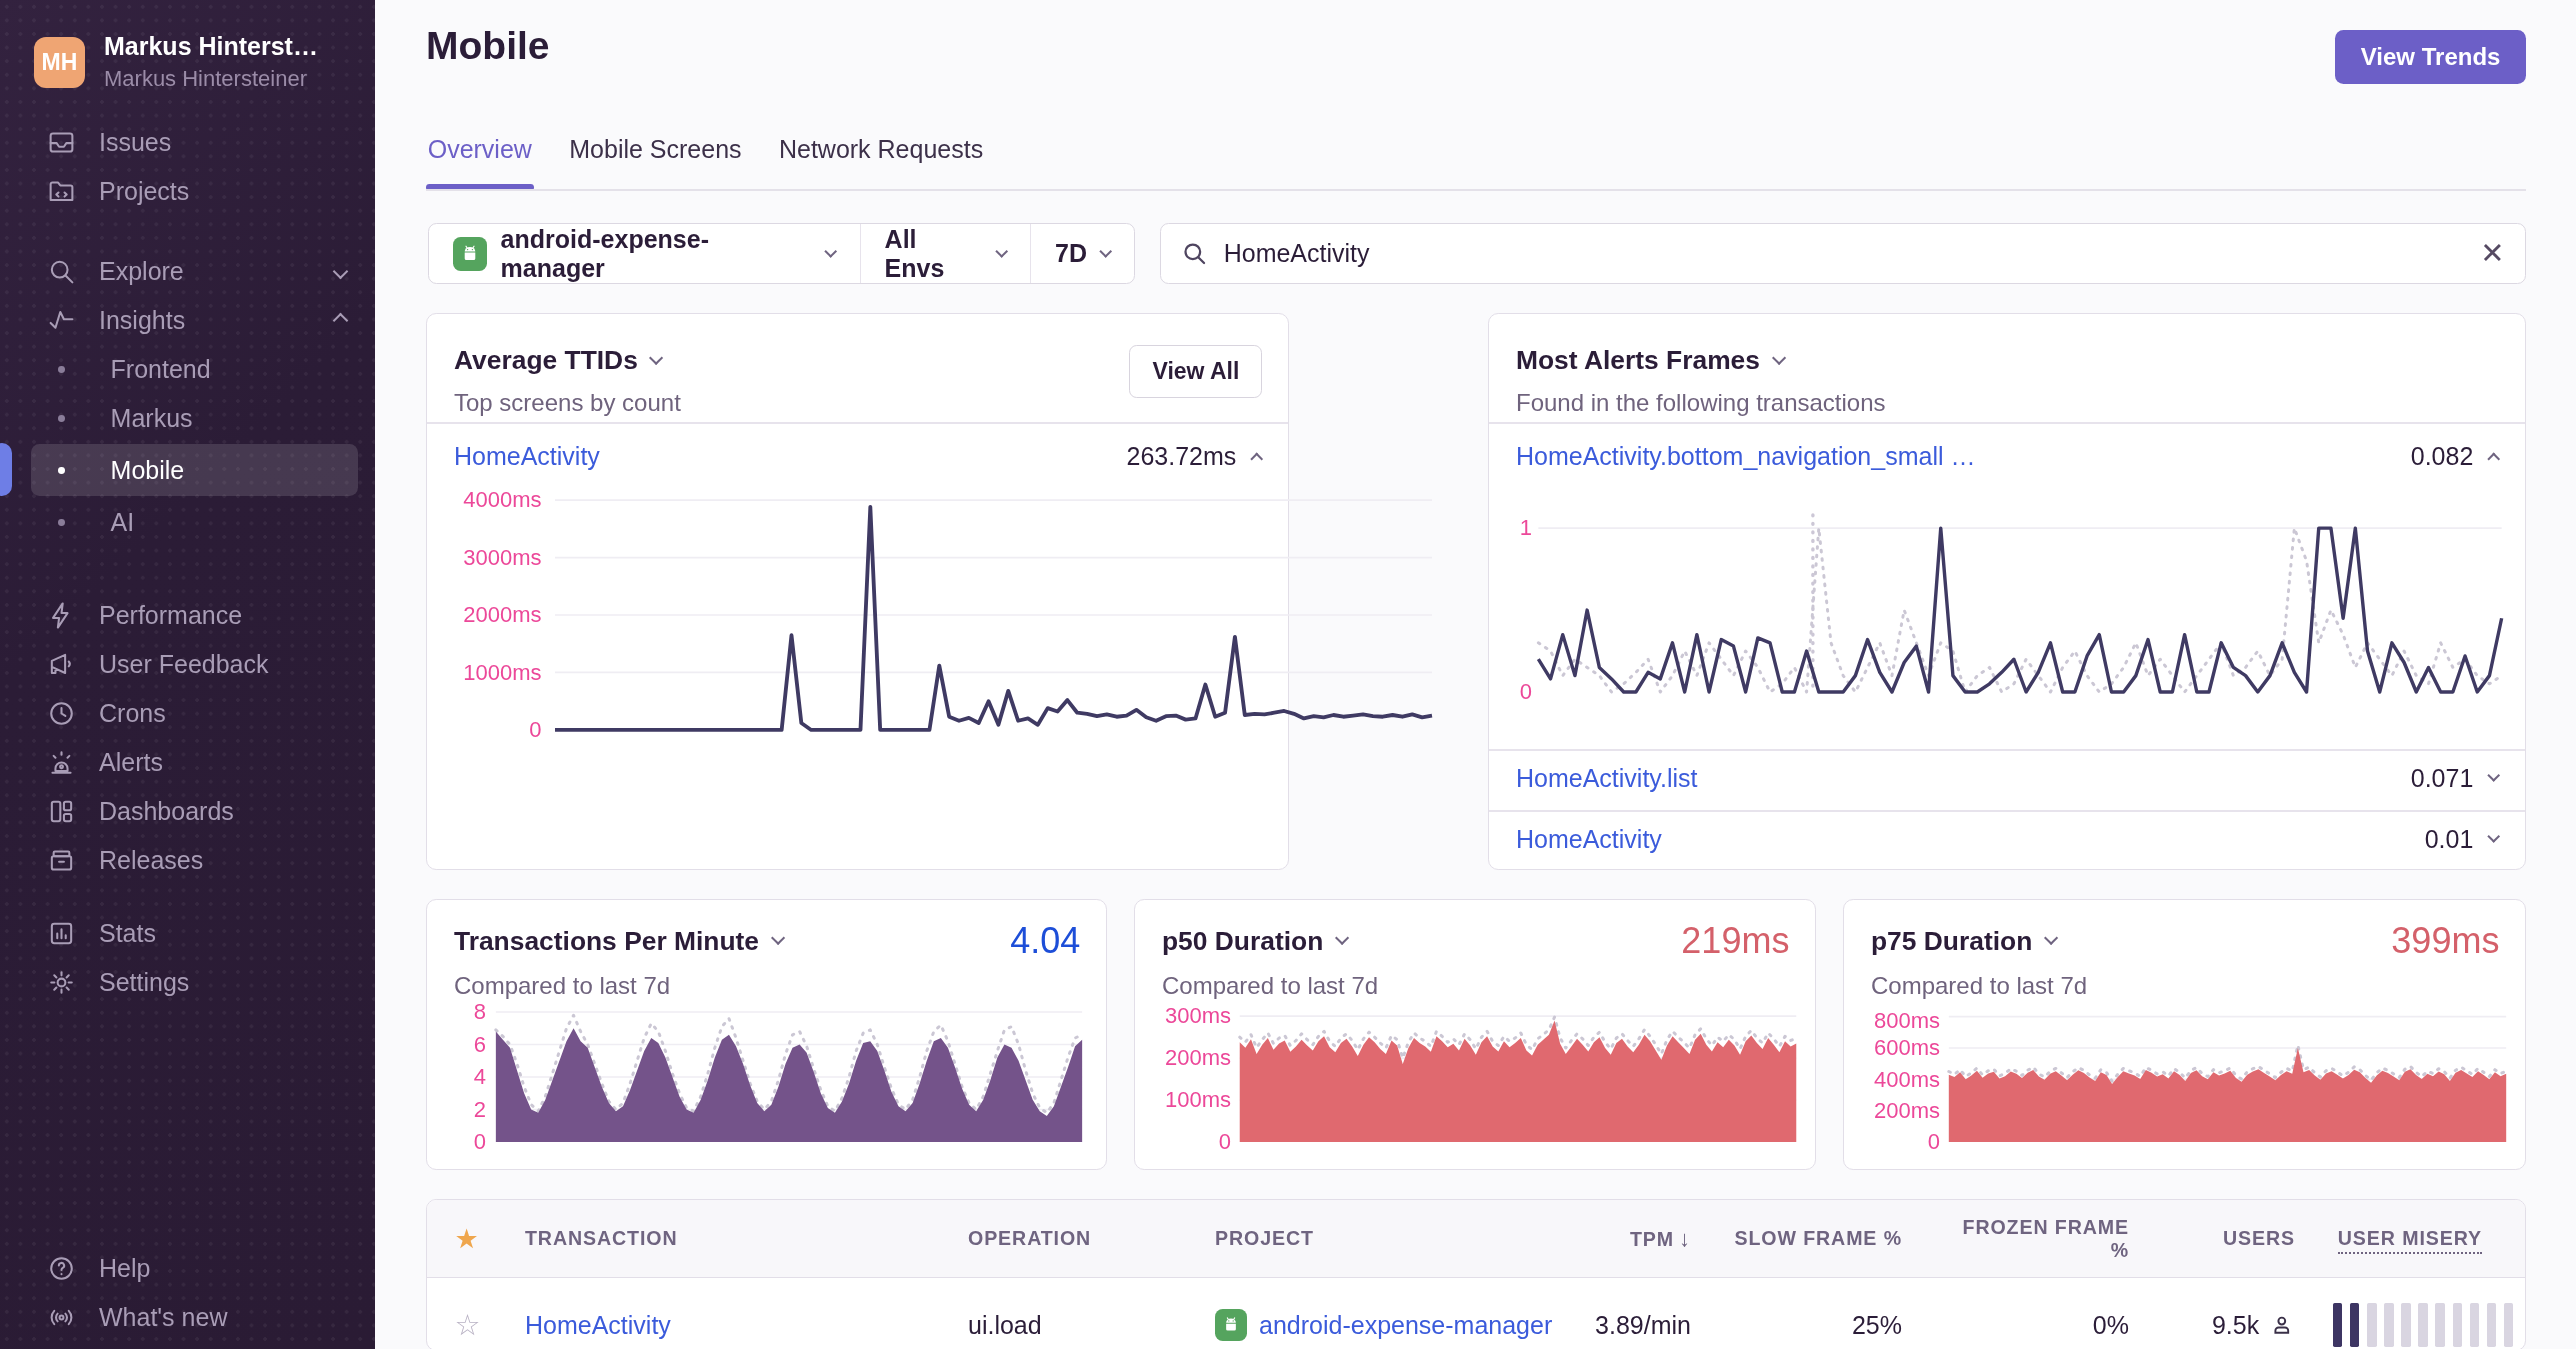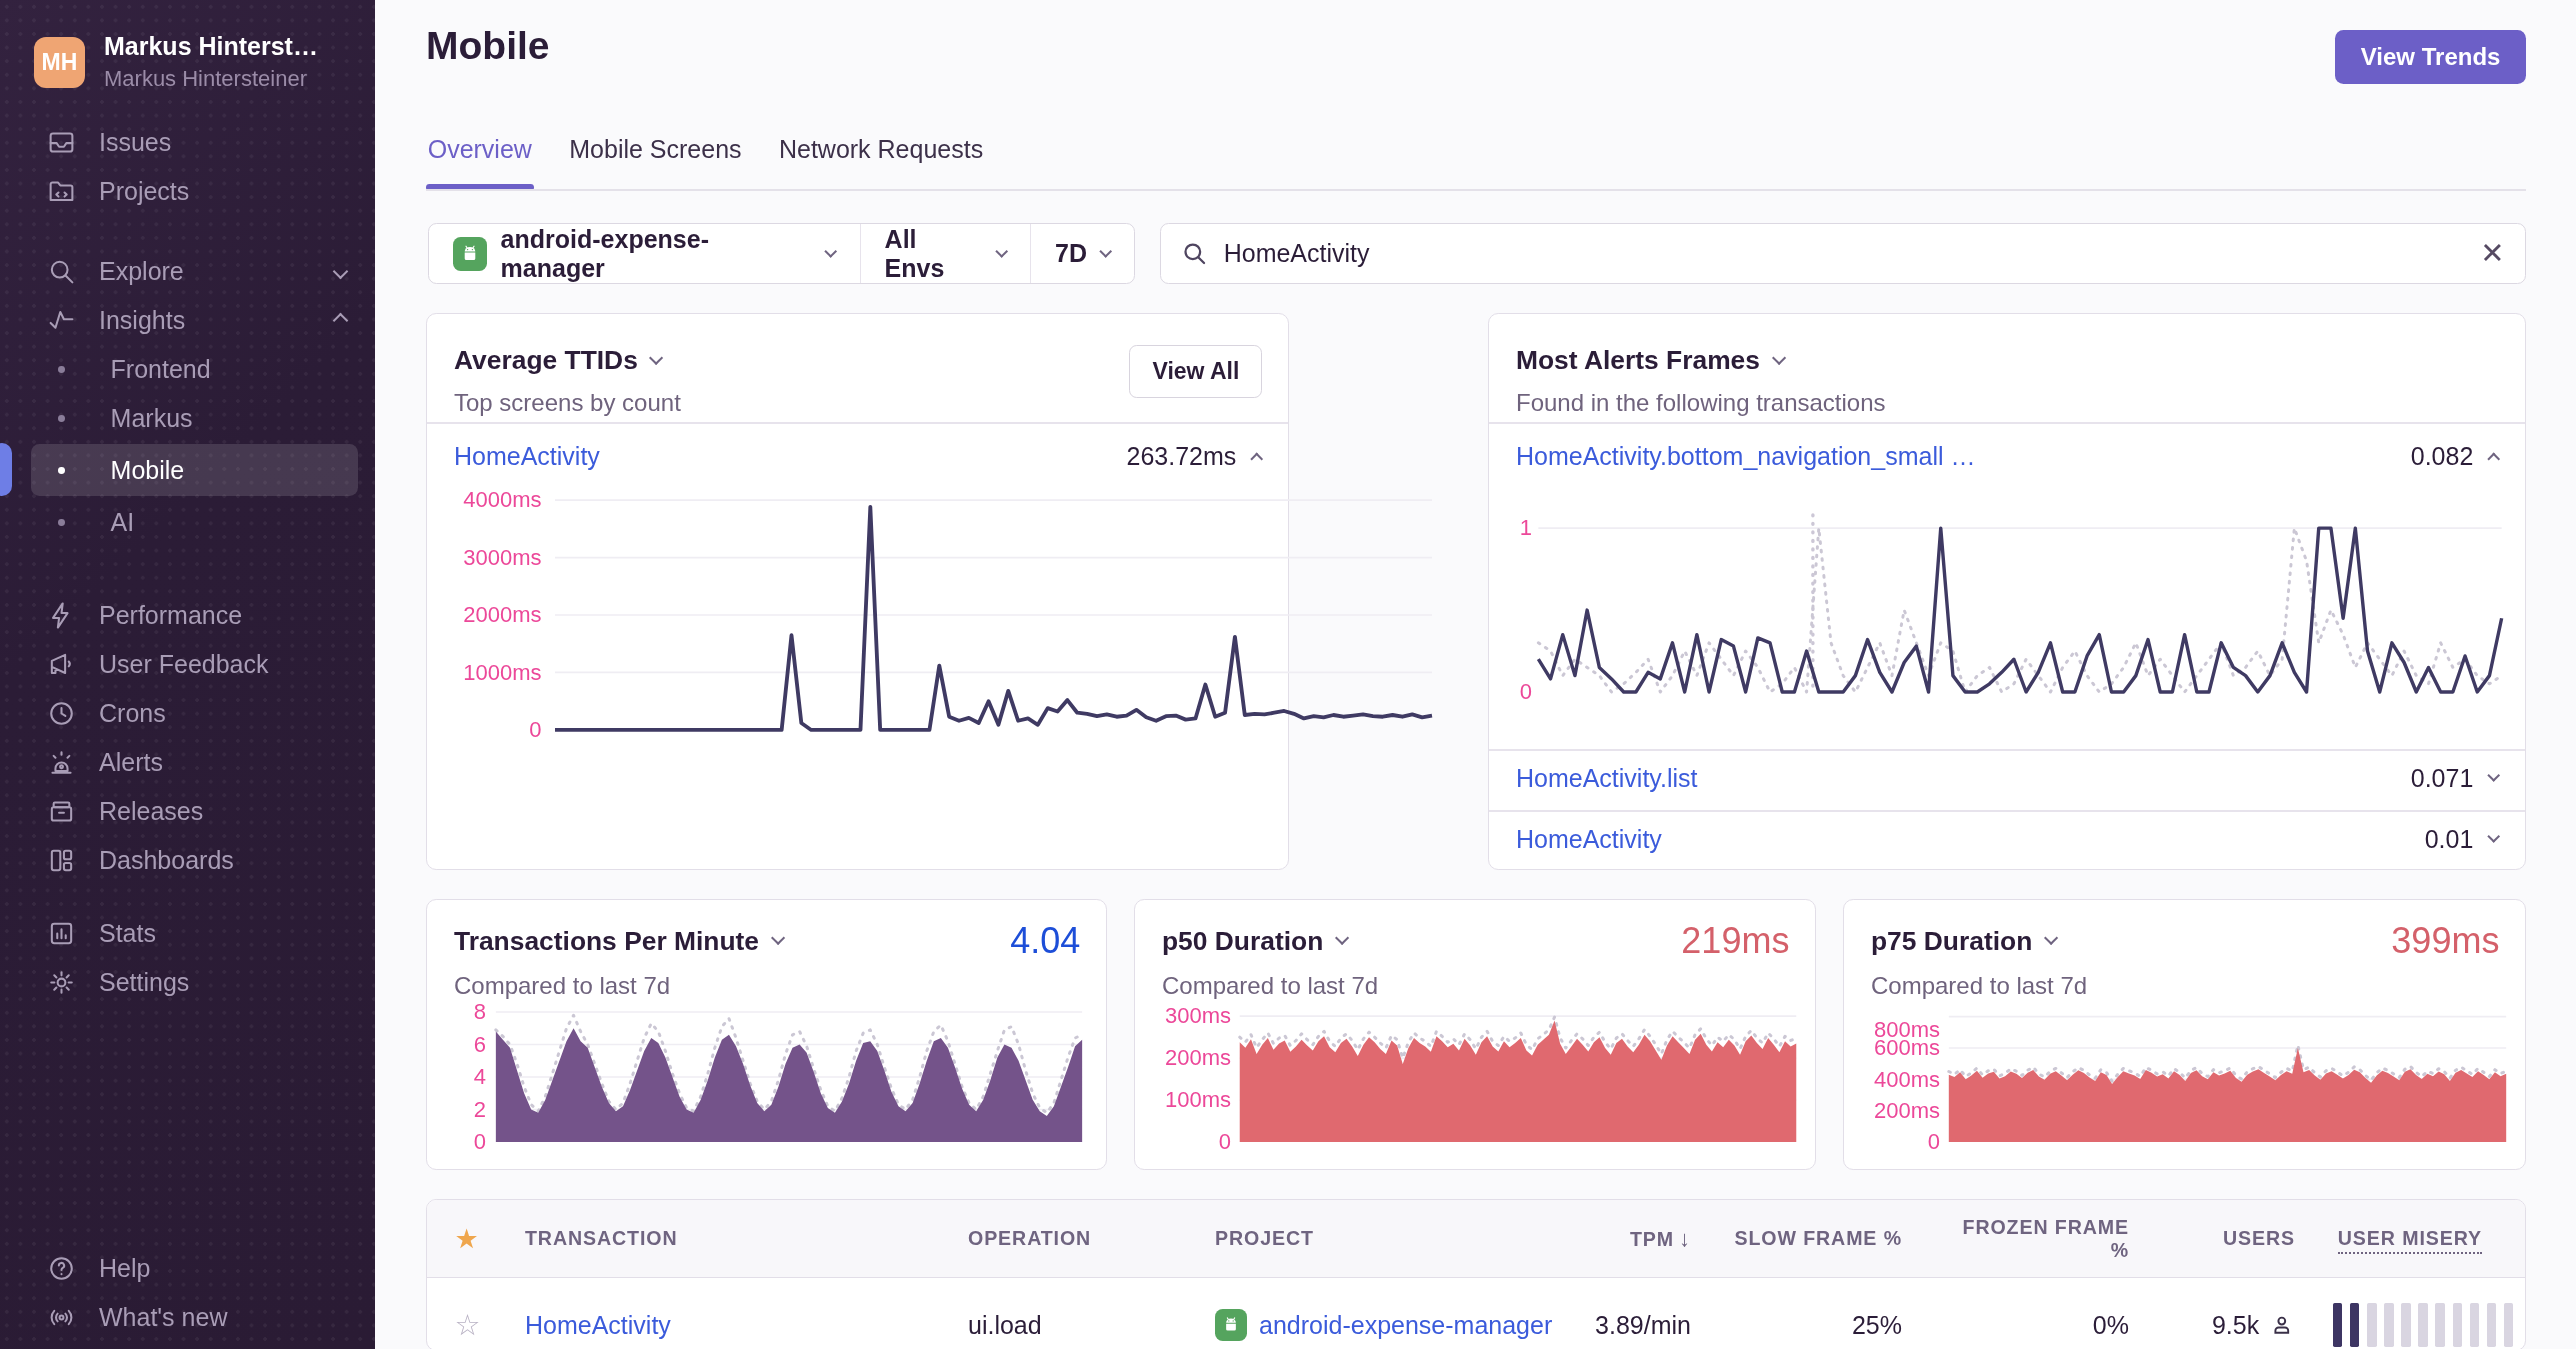--- a/index.html
+++ b/index.html
@@ -223,36 +223,36 @@
               <path d="M7 17a5 5 0 0 1 10 0v2H7z"></path>
               <path d="M4.5 20.5h15M12 3.5v2M5.5 6.5 7 8M18.5 6.5 17 8"></path>
               <circle cx="12" cy="15.5" r="1.2"></circle>
             </svg>
         </span>
         <span class="lbl">Alerts</span>
       </div>
       <div class="nav-item">
         <span class="nicon">
           <svg viewBox="0 0 24 24">
+              <rect x="4" y="4" width="7" height="16" rx="1.5"></rect>
+              <rect x="14" y="4" width="6" height="7" rx="1.5"></rect>
+              <rect x="14" y="14" width="6" height="6" rx="1.5"></rect>
+            </svg>
+        </span>
+        <span class="lbl">Dashboards</span>
+      </div>
+      <div class="nav-item">
+        <span class="nicon">
+          <svg viewBox="0 0 24 24">
               <rect x="5.5" y="4.5" width="13" height="4" rx="1"></rect>
               <rect x="4" y="8.5" width="16" height="11" rx="1.5"></rect>
               <path d="M10 13h4"></path>
             </svg>
         </span>
         <span class="lbl">Releases</span>
-      </div>
-      <div class="nav-item">
-        <span class="nicon">
-          <svg viewBox="0 0 24 24">
-              <rect x="4" y="4" width="7" height="16" rx="1.5"></rect>
-              <rect x="14" y="4" width="6" height="7" rx="1.5"></rect>
-              <rect x="14" y="14" width="6" height="6" rx="1.5"></rect>
-            </svg>
-        </span>
-        <span class="lbl">Dashboards</span>
       </div>
 
       <div class="gap-r"></div>
 
       <div class="nav-item">
         <span class="nicon">
           <svg viewBox="0 0 24 24">
               <rect x="4" y="4" width="16" height="16" rx="2"></rect>
               <path d="M8.5 16v-4M12 16V8.5M15.5 16v-2.5"></path>
             </svg>
@@ -459,21 +459,21 @@
     </section>
 
     <section class="card" id="kpi-p75">
       <div class="card-title kpi-title">
         <span>p75 Duration</span>
         <span class="chv down"></span>
       </div>
       <div class="kpi-value val-red">399ms</div>
       <div class="card-sub kpi-sub">Compared to last 7d</div>
       <div class="yaxis" style="left:24px;top:112px;width:72px;height:130px;">
-          <div class="ytick" style="top: 18px;">800ms</div>
+          <div class="ytick" style="top: 9px;">800ms</div>
           <div class="ytick" style="top: 36px;">600ms</div>
           <div class="ytick" style="top: 68px;">400ms</div>
           <div class="ytick" style="top: 99px;">200ms</div>
           <div class="ytick" style="top: 130px;">0</div>
         </div>
       <div class="chart" style="left:104px;top:112px;width:559px;height:130px;">
           <svg width="559" height="130" style="display: block; overflow: visible;" viewBox="0 0 656 153">
             <line x1="0" x2="656" y1="5.5301204819277245" y2="5.5301204819277245" stroke="#EFEDF3" stroke-width="2"></line>
             <line x1="0" x2="656" y1="42.39759036144578" y2="42.39759036144578" stroke="#EFEDF3" stroke-width="2"></line>
             <line x1="0" x2="656" y1="79.26506024096386" y2="79.26506024096386" stroke="#EFEDF3" stroke-width="2"></line>

